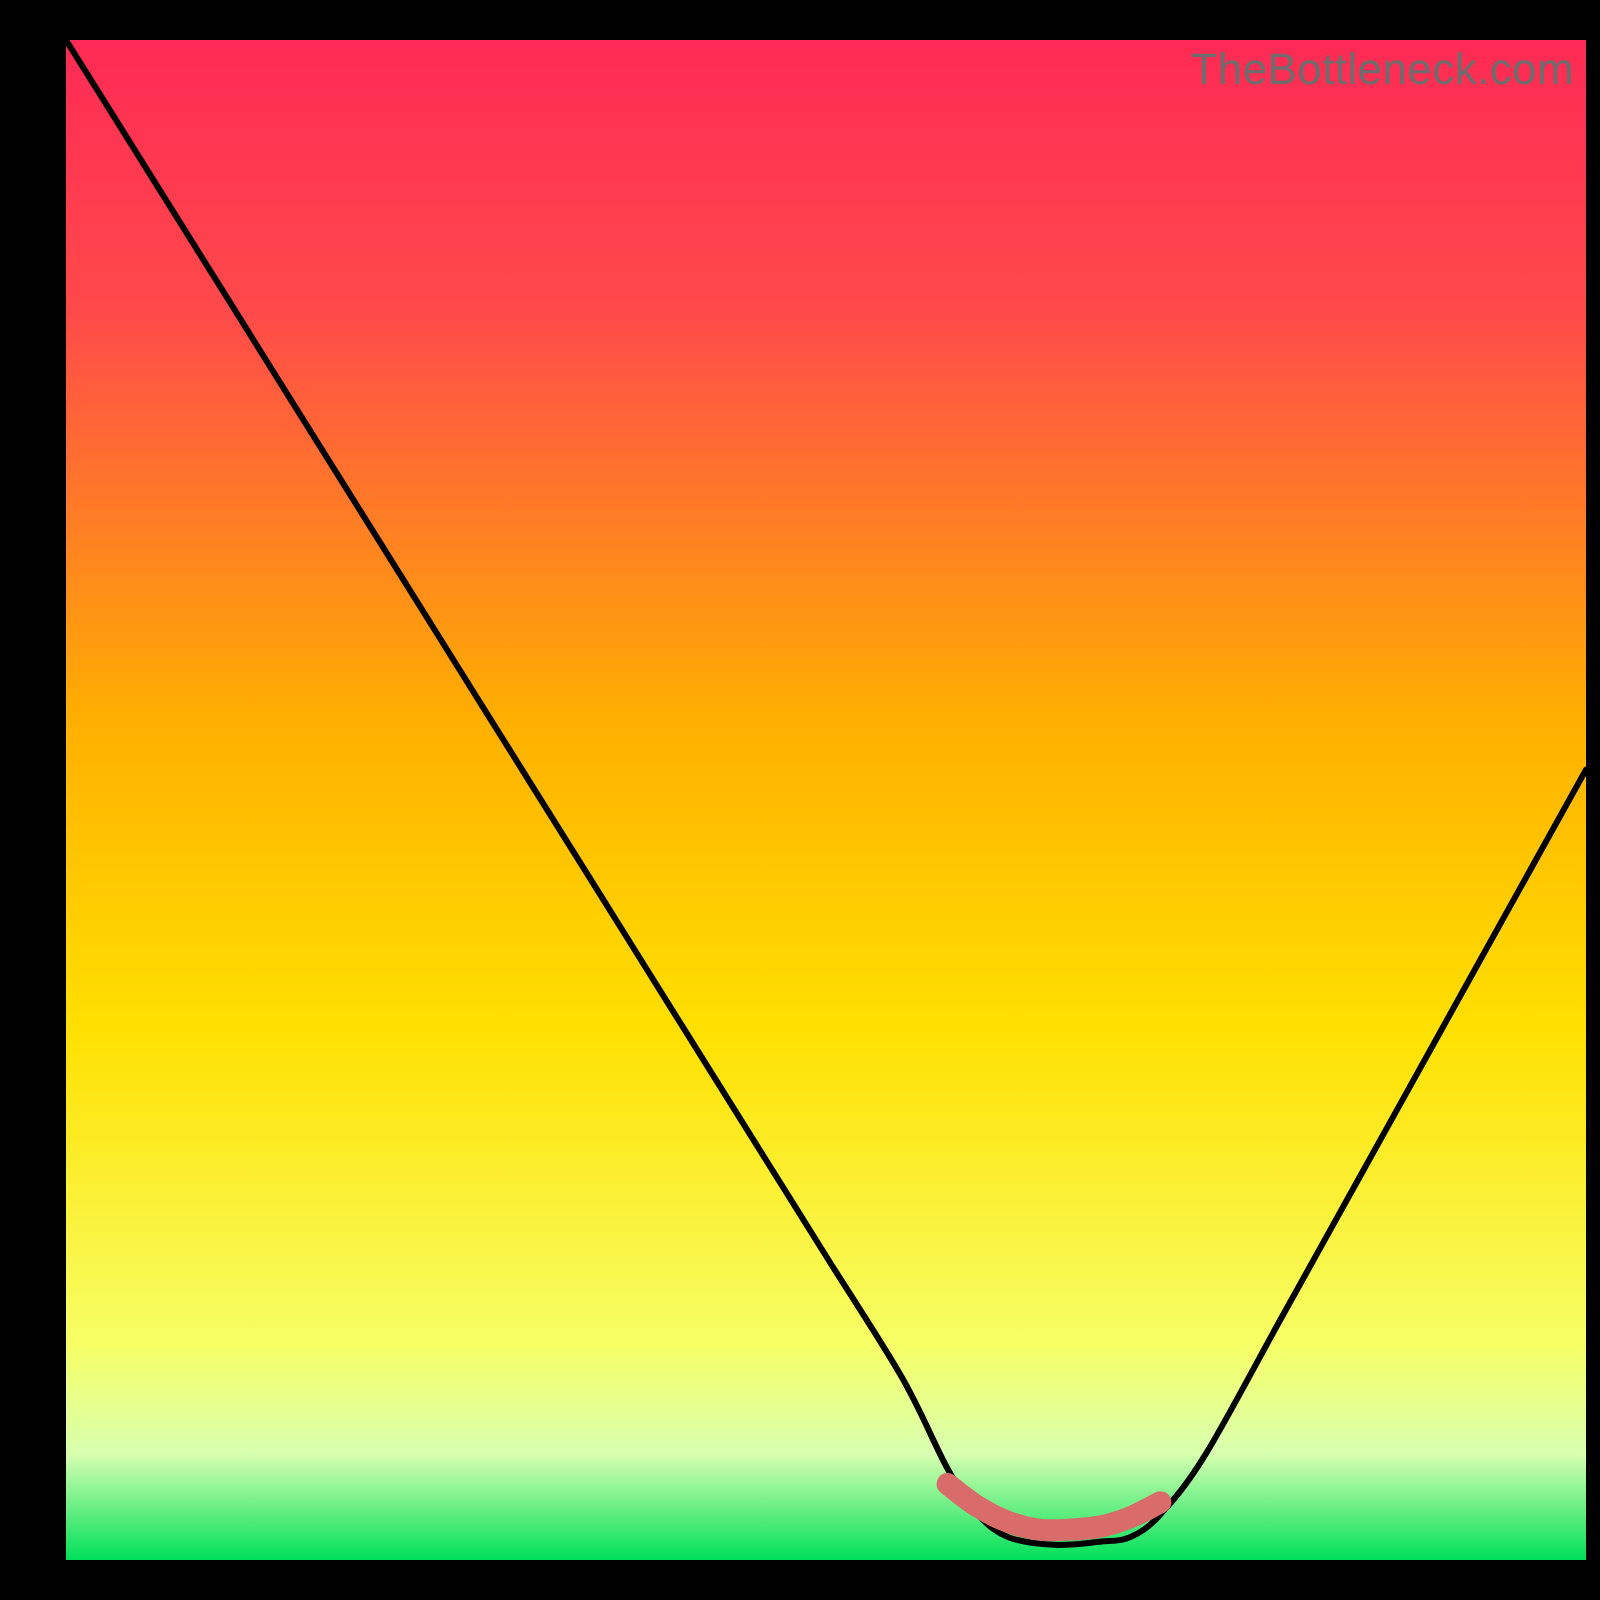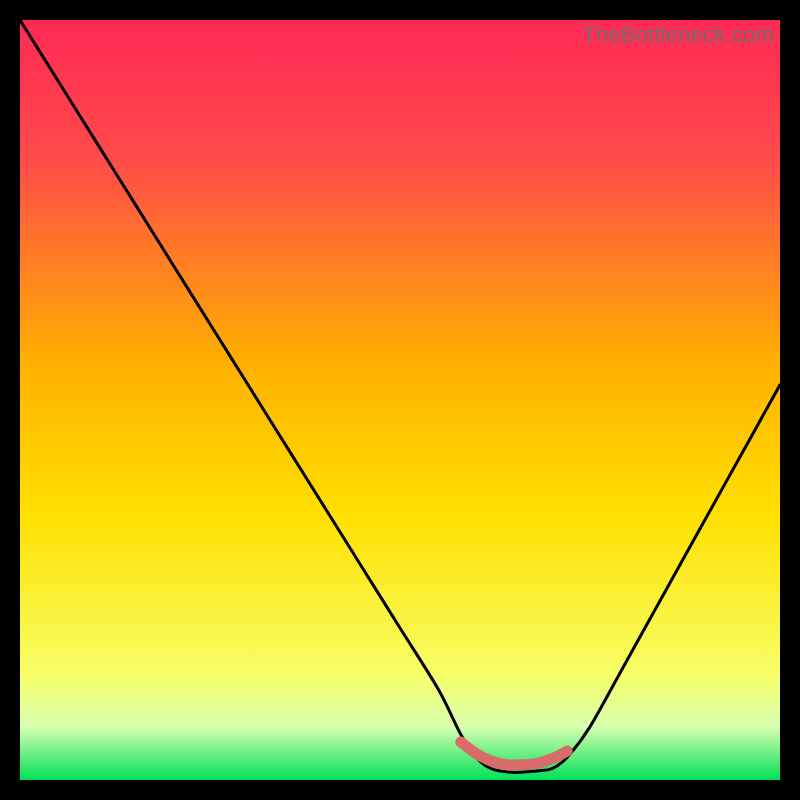--- a/index.html
+++ b/index.html
@@ -6,21 +6,21 @@
     margin: 0;
     padding: 0;
     width: 800px;
     height: 800px;
     overflow: hidden;
     background: #000;
     font-family: Arial, Helvetica, sans-serif;
   }
   .frame {
     position: absolute;
-    left: 20px;
+    left: 33px;
     top: 20px;
     width: 760px;
     height: 536px;
     background: #000;
   }
   .plot-area {
     position: absolute;
     left: 0;
     top: 0;
     width: 760px;

